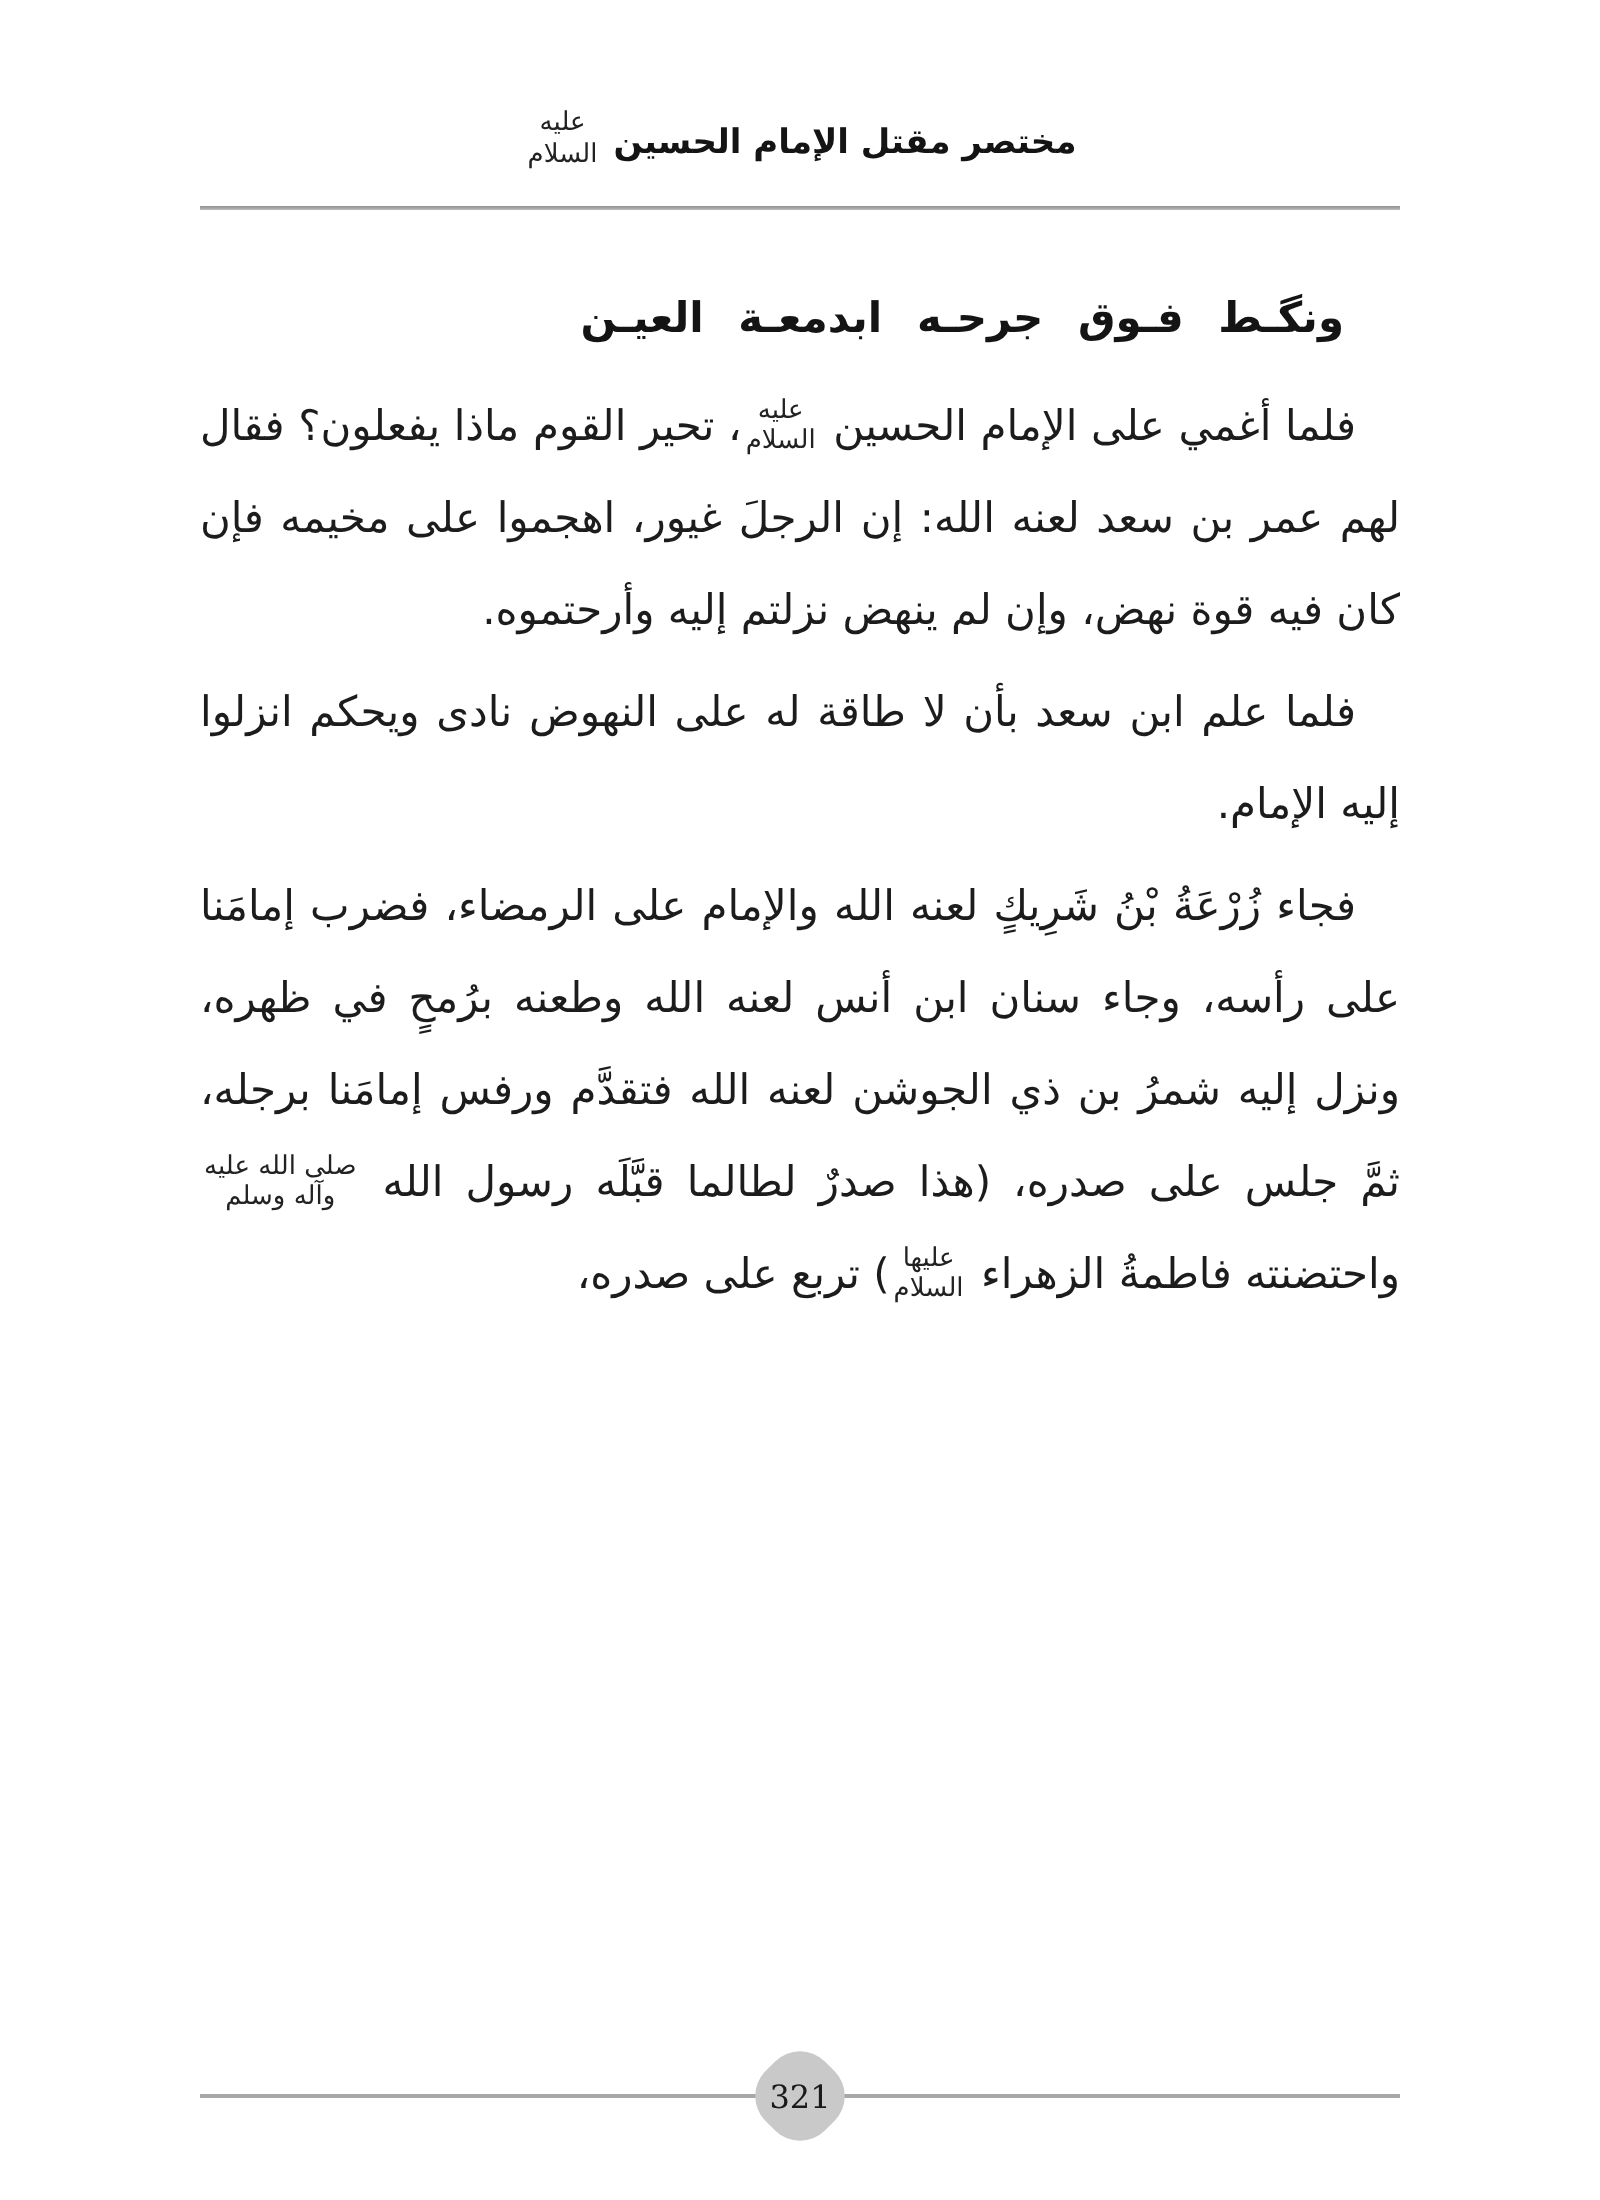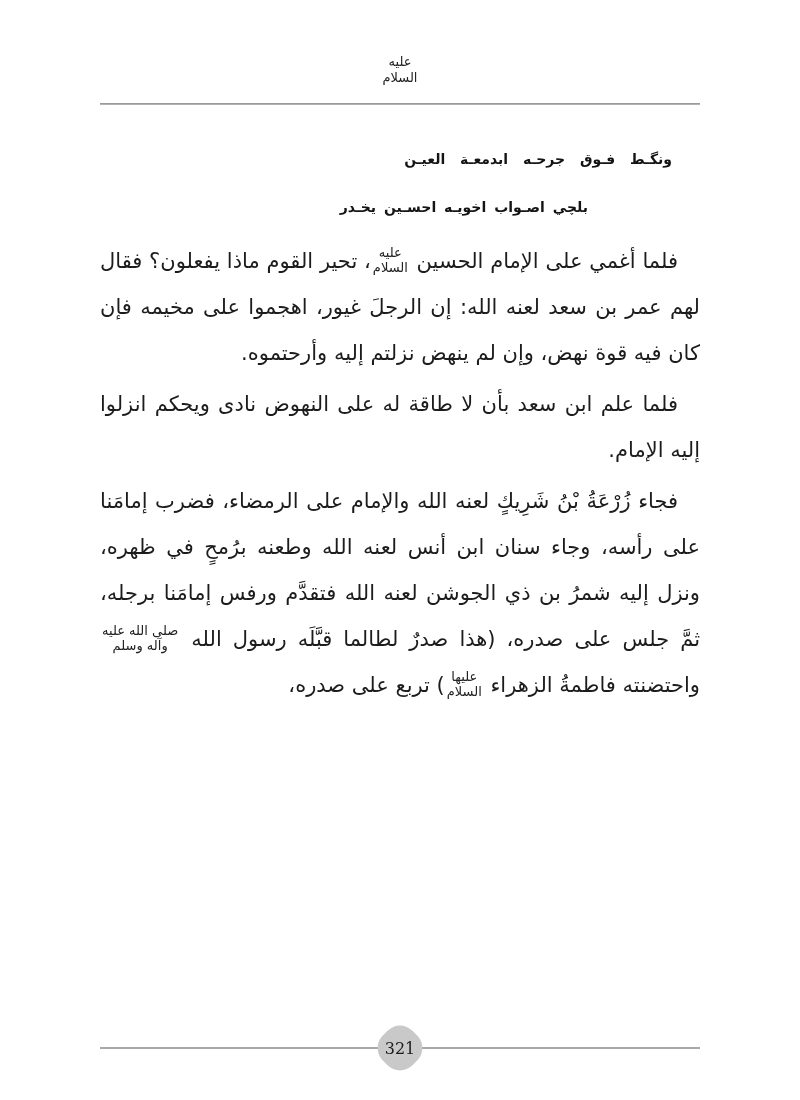--- a/index.html
+++ b/index.html
@@ -24,21 +24,21 @@
     line-height: 1.2;
   }
   .header-rule {
     margin: 18px 100px 0 100px;
     height: 2px;
     background: linear-gradient(#8f8f8f, #bdbdbd);
   }
 
   
   .content { margin: 0 100px; }
-  .poetry { margin-top: 30px; font-weight: bold; font-size: 14px; color: #141414; }
+  .poetry { margin-top: 30px; font-weight: bold; font-size: 21px; color: #141414; }
   .poetry .verse { height: 48px; line-height: 48px; white-space: nowrap; }
   .verse-1 { padding-right: 28px; word-spacing: 10px; }
   .verse-2 { padding-right: 112px; word-spacing: 3px; }
 
   .paragraphs { margin-top: 7px; }
   .para {
     font-size: 21px;
     line-height: 46px;
     text-align: justify;
     text-indent: 22px;
@@ -83,32 +83,32 @@
     direction: ltr;
   }
 </style>
 </head>
 <body>
 
 <div class="page">
 
   <div class="header">
     <div class="title">
+      <span>مختصر مقتل الإمام الحسين</span>
       <span class="honorific">
         <span class="l">عليه</span>
         <span class="l">السلام</span>
       </span>
     </div>
     <div class="header-rule"></div>
   </div>
 
   <div class="content">
     <div class="poetry">
       <div class="verse verse-1">ونگـط فـوق جرحـه ابدمعـة العيـن</div>
-      <div class="verse verse-2">بلچي اصـواب اخويـه احسـين يخـدر</div>
     </div>
     <div class="paragraphs">
         <p class="para">فلما أغمي على الإمام الحسين <span class="honorific"><span class="l">عليه</span><span class="l">السلام</span></span>، تحير القوم ماذا يفعلون؟ فقال لهم عمر بن سعد لعنه الله: إن الرجلَ غيور، اهجموا على مخيمه فإن كان فيه قوة نهض، وإن لم ينهض نزلتم إليه وأرحتموه.</p>
         <p class="para">فلما علم ابن سعد بأن لا طاقة له على النهوض نادى ويحكم انزلوا إليه الإمام.</p>
         <p class="para">فجاء زُرْعَةُ بْنُ شَرِيكٍ لعنه الله والإمام على الرمضاء، فضرب إمامَنا على رأسه، وجاء سنان ابن أنس لعنه الله وطعنه برُمحٍ في ظهره، ونزل إليه شمرُ بن ذي الجوشن لعنه الله فتقدَّم ورفس إمامَنا برجله، ثمَّ جلس على صدره، (هذا صدرٌ لطالما قبَّلَه رسول الله <span class="honorific"><span class="l">صلى الله عليه</span><span class="l">وآله وسلم</span></span> واحتضنته فاطمةُ الزهراء <span class="honorific"><span class="l">عليها</span><span class="l">السلام</span></span>) تربع على صدره،</p>
       </div>
   </div>
 
   <div class="footer">
     <div class="footer-rule"></div>

